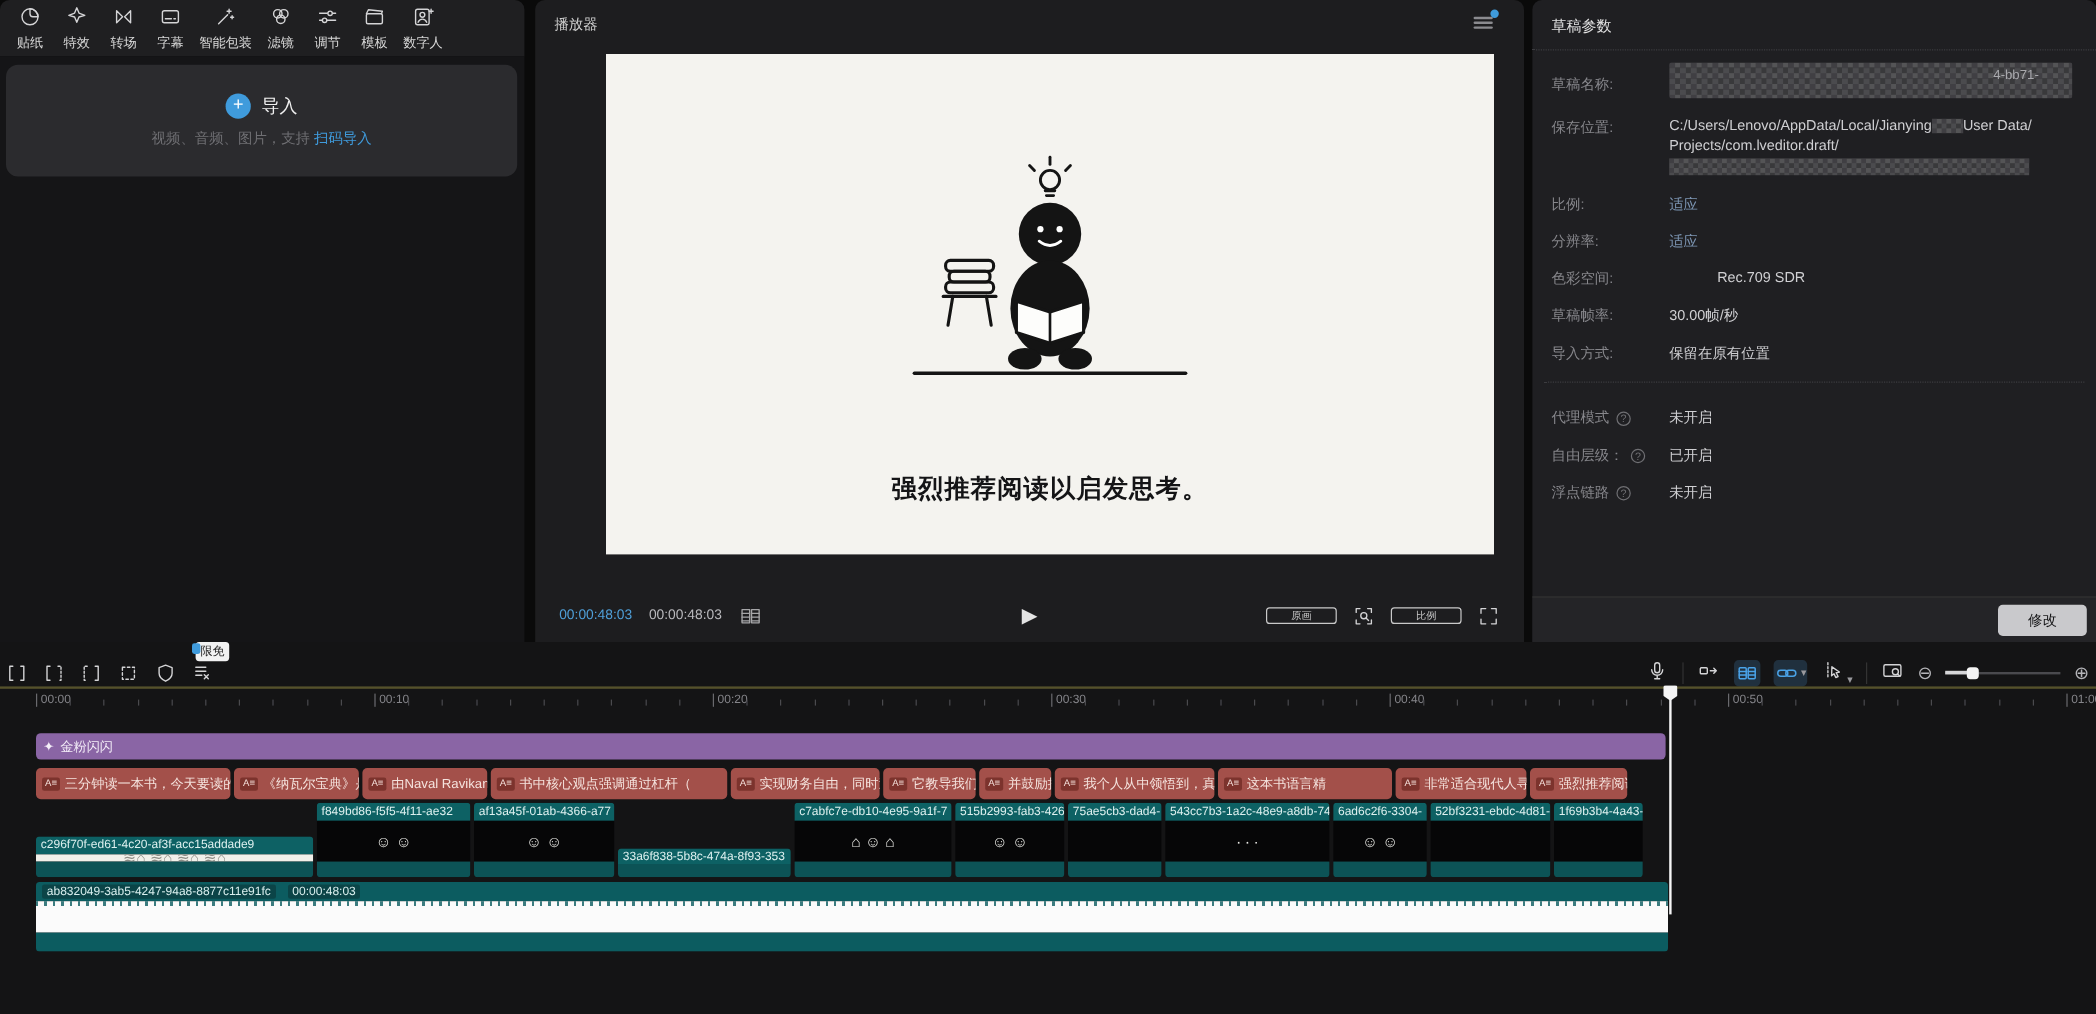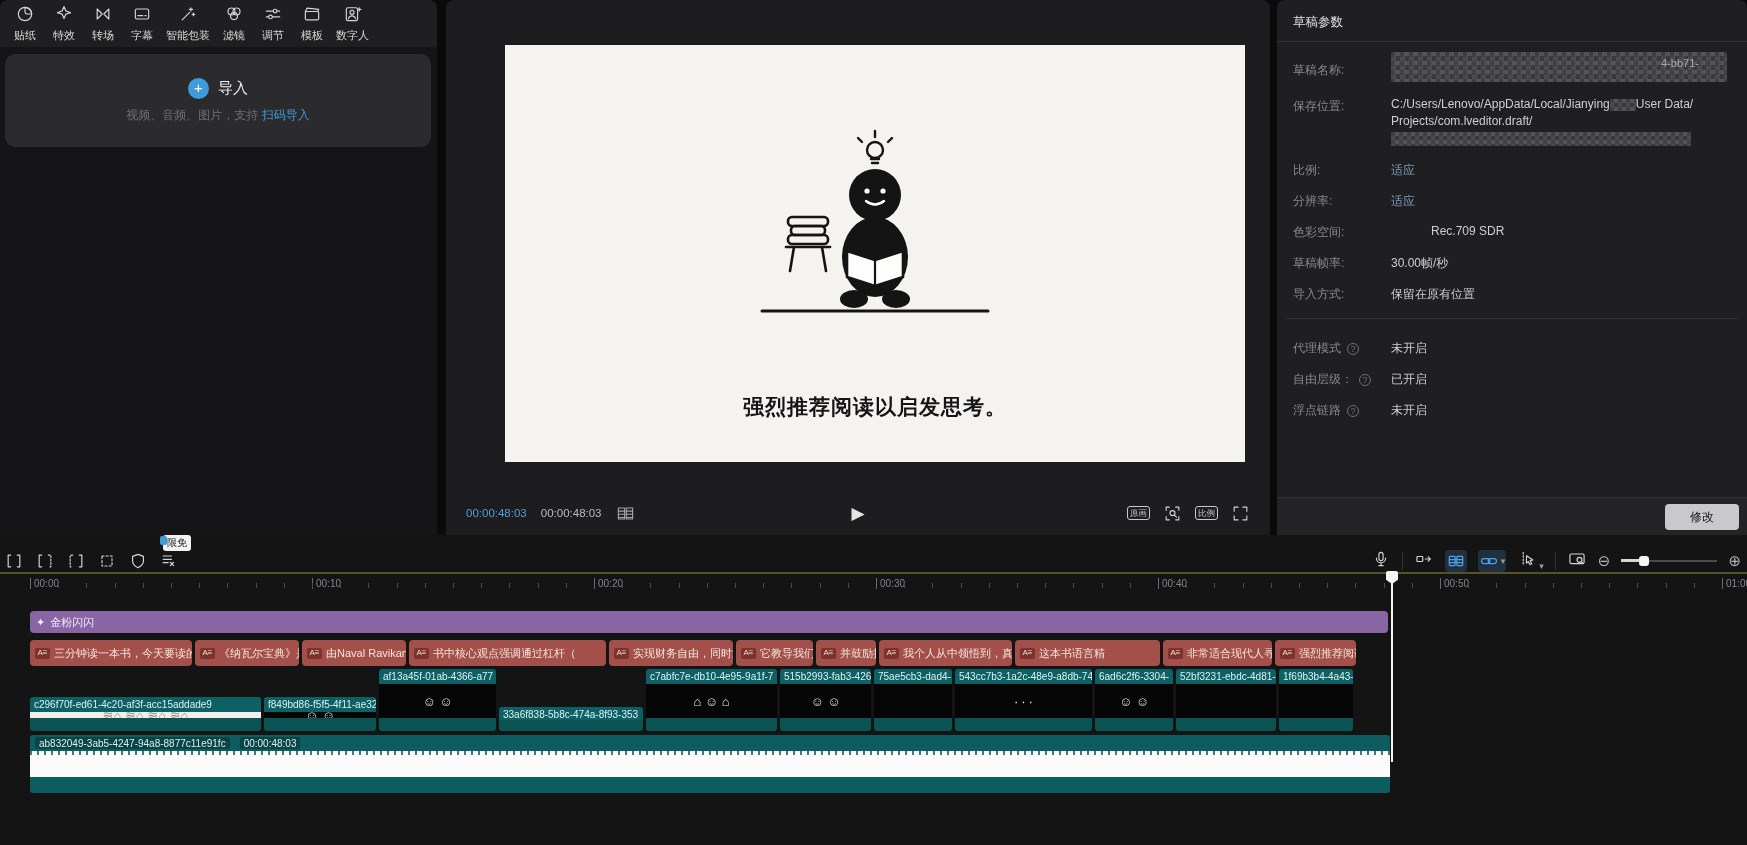--- a/index.html
+++ b/index.html
@@ -34,21 +34,21 @@
   #video-tabs .vsep { width:2px; height:24px; background:#17171a; }
   #illustration { position:absolute; left:50%; top:82px; transform:translateX(-50%); }
   #video-caption { position:absolute; left:0; right:0; top:348px; text-align:center; color:#141416; font-weight:bold; font-size:21px; letter-spacing:1px; }
   #player-controls { position:absolute; left:0; right:0; bottom:0; height:44px; display:flex; align-items:center; padding:0 20px; }
   #time-current { color:#4f9fd8; font-size:11.5px; }
   #time-total { color:#b9b9bd; font-size:11.5px; margin-left:14px; }
   .ctrl-icon { width:19px; height:19px; cursor:pointer; }
   #grid-icon { margin-left:14px; opacity:.75; }
   #play-btn { position:absolute; left:50%; transform:translateX(-50%); color:#e4e4e4; font-size:17px; cursor:pointer; }
   #player-right-icons { margin-left:auto; display:flex; align-items:center; gap:13px; }
-  .chip-icon { border:1.2px solid #c9c9c9; color:#c9c9c9; border-radius:3px; font-size:8.5px; padding:2px 2px; line-height:1; cursor:pointer; }
+  .chip-icon { border:1.2px solid #c9c9c9; color:#c9c9c9; border-radius:3px; font-size:8.5px; padding:2px 20px; line-height:1; cursor:pointer; }
 
   
   #draft-panel { left:1277px; top:0; width:470px; height:535px; background:#1f1f22; border-radius:8px 8px 0 0; }
   #draft-title { padding:14px 16px 10px; color:#e2e2e2; font-size:12.5px; }
   .dotted-div { border-top:1px dotted #3c3c40; }
   .field-label { position:absolute; left:16px; color:#87878c; font-size:12px; }
   .field-value { position:absolute; left:114px; color:#cfcfd2; font-size:12px; }
   .field-value.link { color:#7d96b4; cursor:pointer; }
   .mosaic { background:conic-gradient(#545456 0 25%, #39393b 0 50%, #4b4b4e 0 75%, #403f43 0); background-size:9px 9px; border-radius:2px; position:absolute; }
   .mosaic-inline { display:inline-block; vertical-align:middle; background:conic-gradient(#545456 0 25%, #39393b 0 50%, #4b4b4e 0 75%, #403f43 0); background-size:8px 8px; }
@@ -187,20 +187,29 @@
       <span id="plus-circle">+</span>
       <span id="import-label">导入</span>
     </div>
     <div id="import-hint">
       <span>视频、音频、图片，支持 </span><span class="link">扫码导入</span>
     </div>
   </div>
 </div>
 
 <div id="player-panel" class="panel">
+  <div id="player-header">
+    <span id="player-title">播放器</span>
+    <div id="player-menu">
+        <i></i>
+        <i></i>
+        <i></i>
+        <span class="dot"></span>
+      </div>
+  </div>
 
   <div id="video-frame">
     <svg id="illustration" width="250" height="215" viewBox="0 0 250 215">
       <g stroke="#141414" stroke-width="2.4" fill="none" stroke-linecap="round">
         <line x1="125" y1="10" x2="125" y2="4"></line>
           <line x1="112" y1="15" x2="108" y2="11"></line>
           <line x1="138" y1="15" x2="142" y2="11"></line>
         <circle cx="125" cy="23" r="8"></circle>
           <path d="M121 32h8M122 36h6"></path>
       </g>
@@ -488,21 +497,21 @@
           <span class="sub-badge">A≡</span>
           <span class="sub-text">强烈推荐阅读</span>
         </div>
       </div>
     <div id="video-track">
         <div class="vid-clip" style="width: 231px; margin-top: 28px;">
           <div class="vid-name">c296f70f-ed61-4c20-af3f-acc15addade9</div>
           <div class="vid-thumbs light">≋⌂ ≋⌂ ≋⌂ ≋⌂</div>
           <div class="vid-foot"></div>
         </div>
-        <div class="vid-clip" style="width: 112px; margin-top: 28px;">
+        <div class="vid-clip" style="width: 128px;">
           <div class="vid-name">f849bd86-f5f5-4f11-ae32</div>
           <div class="vid-thumbs dark">☺ ☺</div>
           <div class="vid-foot"></div>
         </div>
         <div class="vid-clip" style="width: 117px;">
           <div class="vid-name">af13a45f-01ab-4366-a77</div>
           <div class="vid-thumbs dark">☺ ☺</div>
           <div class="vid-foot"></div>
         </div>
         <div class="vid-clip" style="width: 144px; margin-top: 38px;">

